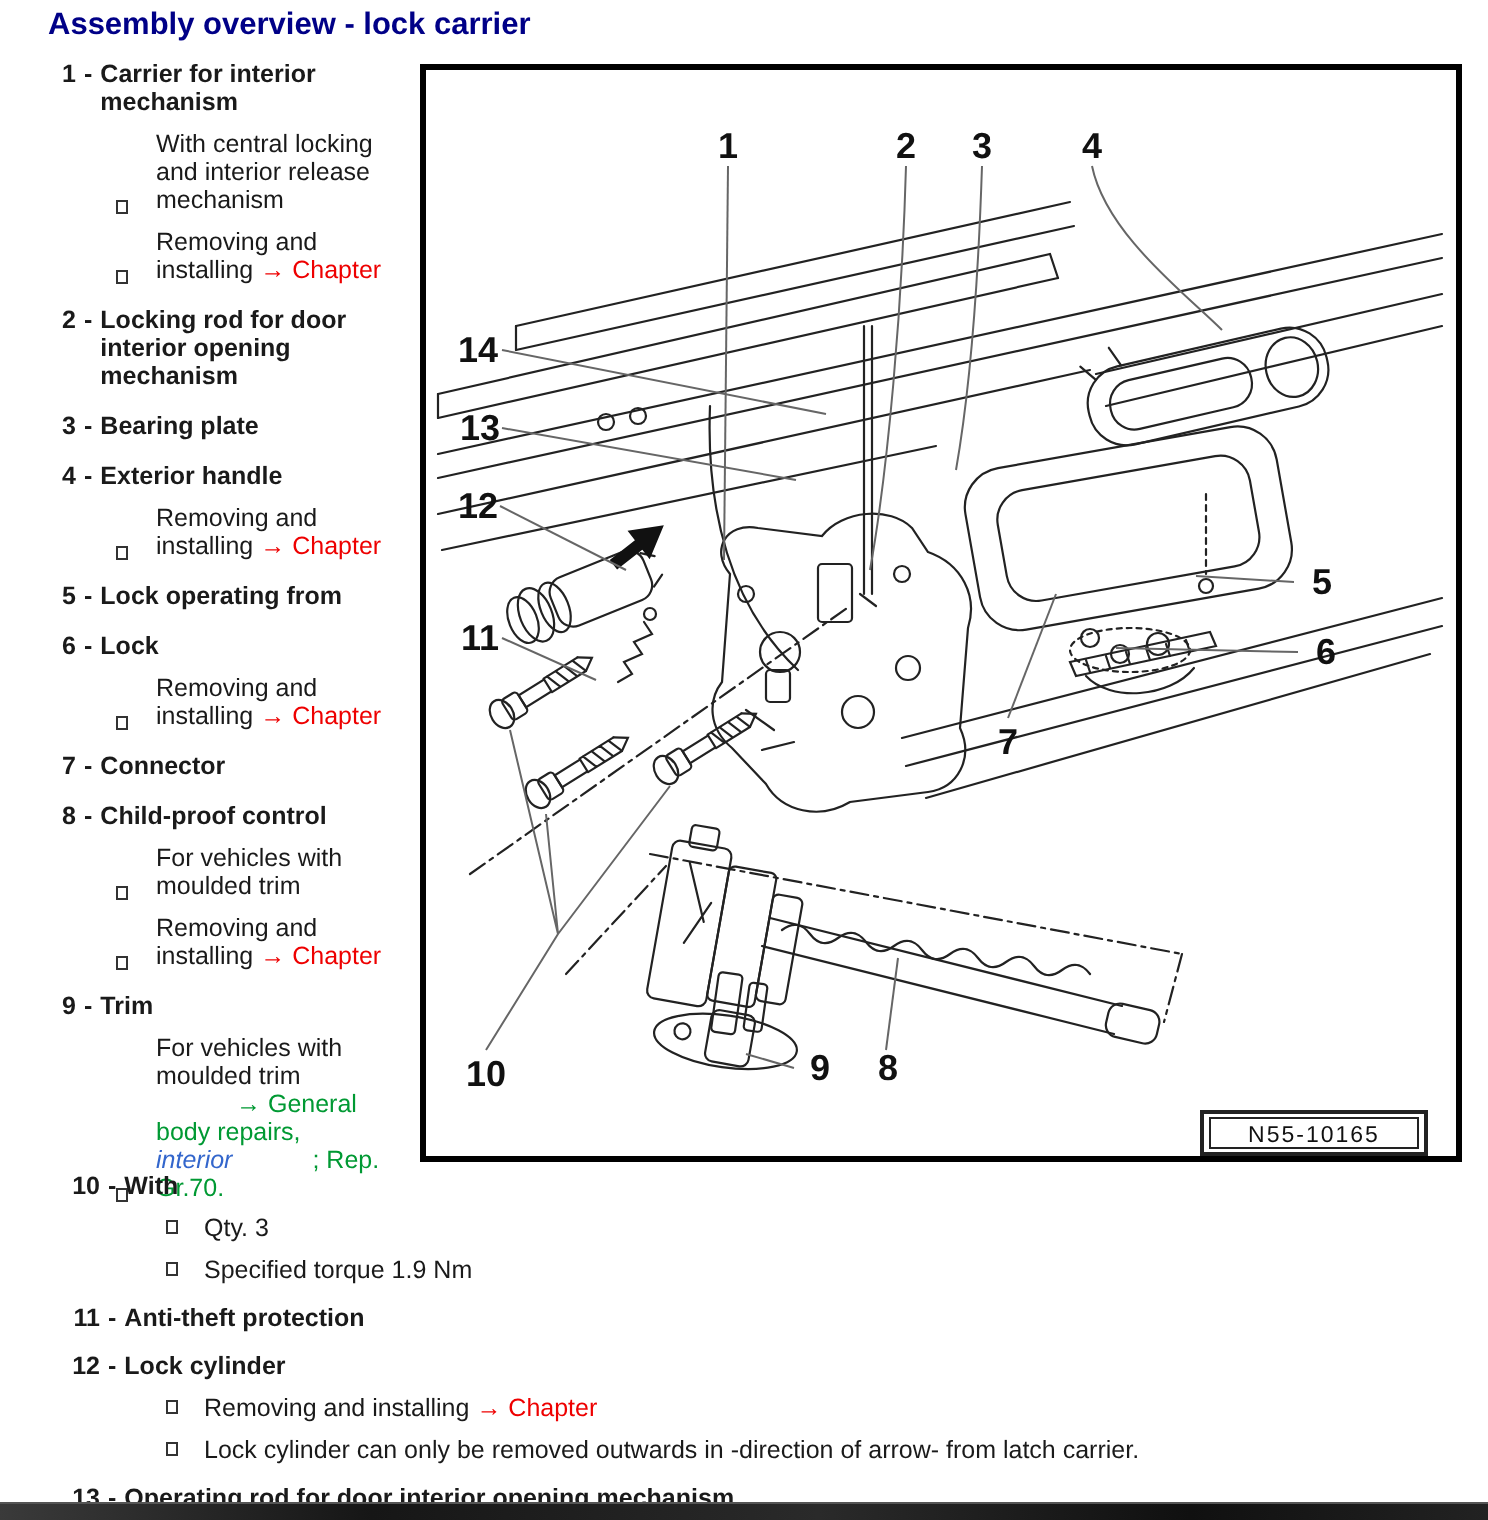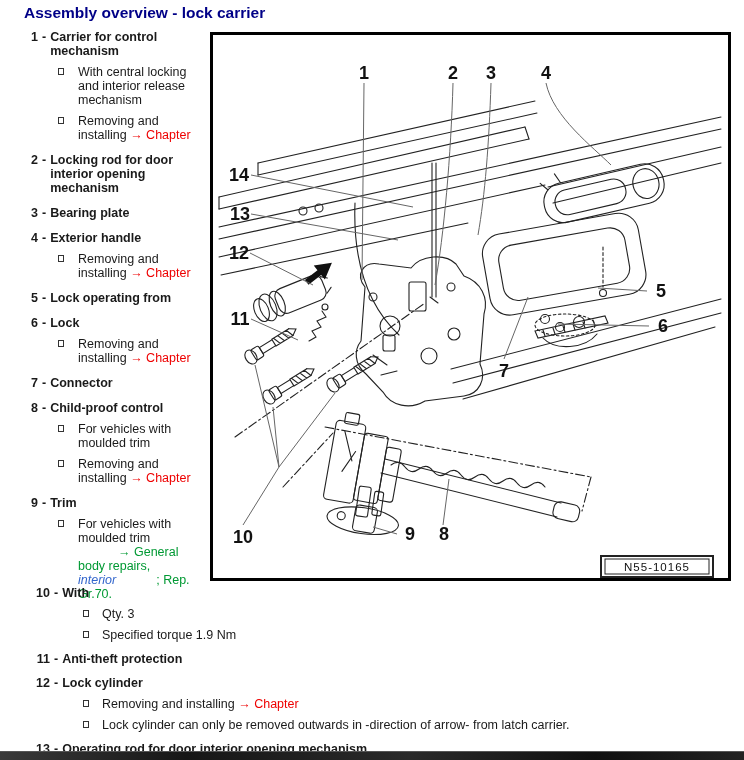--- a/index.html
+++ b/index.html
@@ -16,21 +16,21 @@
 
   .item { margin-bottom:11px; font-size:12.5px; line-height:14px; }
   .b-item { margin-bottom:10px; font-size:12.5px; line-height:14px; }
   .item-head { display:flex; font-weight:bold; }
   .item-num { flex:none; width:14px; text-align:right; }
   .b-item .item-num { width:22px; }
   .sep { flex:none; padding:0 4px; }
   .item-title { flex:1; }
 
   .sub { display:flex; margin-top:7px; }
-  .legend-col .sub { margin-left:34px; }
+  .legend-col .sub { margin-left:34px;align-items:flex-end; }
   .bottom-col .sub { margin-left:35px;padding-left:20px; }
   .bullet { flex:none; width:6px; height:7px; border:1.2px solid #333;
     margin-top:3px; margin-right:14px; }
   .bottom-col .bullet { margin-right:13px; }
   .sub-text { flex:1; }
   .legend-col .sub-text { max-width:132px; }
 
   .c-k { color:#1a1a1a; }
   .c-r { color:#ee0000; }
   .c-g { color:#009933;margin-left:40px; }
@@ -57,21 +57,21 @@
 <div id="page">
 
   <div class="page-title">Assembly overview - lock carrier</div>
 
   <div class="legend-col">
 
     <div class="item">
       <div class="item-head">
           <span class="item-num">1</span>
           <span class="sep">-</span>
-          <div class="item-title">Carrier for control mechanism</div>
+          <div class="item-title">Carrier for interior mechanism</div>
         </div>
       <div class="sub">
           <span class="bullet"></span>
           <div class="sub-text"><span class="c-k">With central locking and interior release mechanism</span></div>
         </div>
       <div class="sub">
           <span class="bullet"></span>
           <div class="sub-text"><span class="c-k">Removing and installing </span><span class="c-r">→ Chapter</span></div>
         </div>
     </div>

